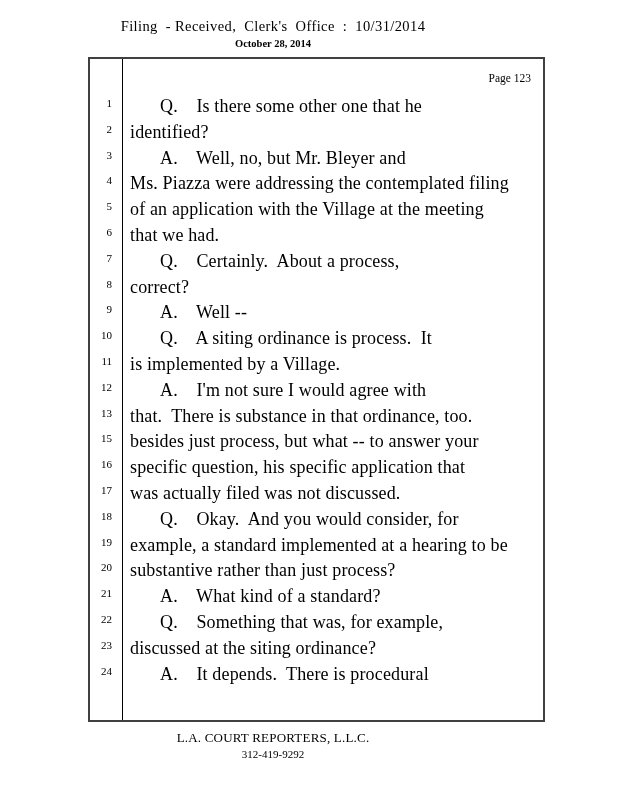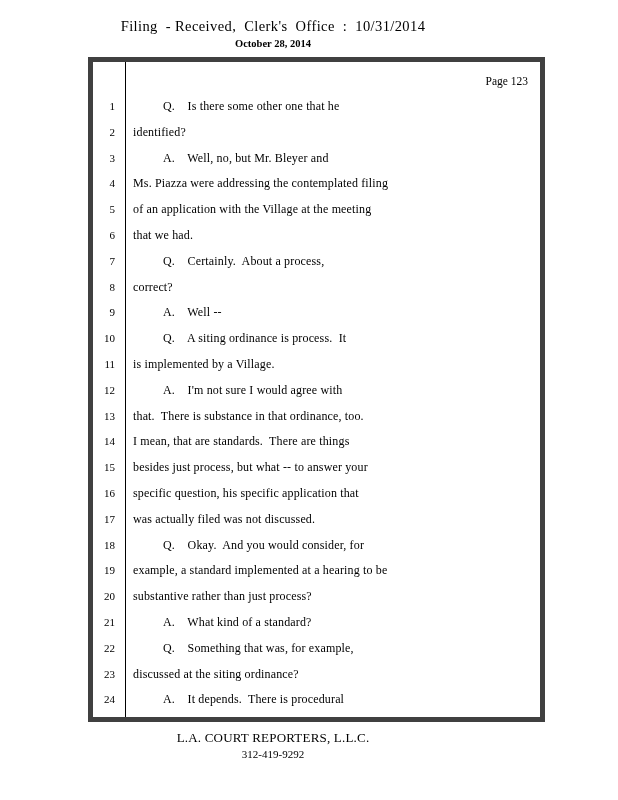--- a/index.html
+++ b/index.html
@@ -37,21 +37,21 @@
     margin-top: 3px;
     font-weight: bold;
   }
 
   .transcript-box {
     position: absolute;
     left: 88px;
     top: 57px;
     width: 457px;
     height: 665px;
-    border: 5px solid #404040;
+    border: 2px solid #404040;
     background: #ffffff;
     box-sizing: border-box;
   }
 
   .page-number {
     position: absolute;
     right: 12px;
     top: 13px;
     font-size: 11.5px;
   }
@@ -73,21 +73,21 @@
   .line-num {
     width: 22px;
     text-align: right;
     font-size: 11px;
     flex: 0 0 auto;
     padding-top: 2px;
     color: #000;
   }
 
   .line-text {
-    font-size: 12px;
+    font-size: 18px;
     padding-left: 18px;
     white-space: pre;
     padding-top: 1px;
     letter-spacing: 0.15px;
     text-align: right;
   }
 
   .line-text.indented {
     padding-left: 48px;
   }
@@ -177,24 +177,20 @@
         </div>
         <div class="line">
           <div class="line-num">12</div>
           <div class="line-text indented">A.    I'm not sure I would agree with</div>
         </div>
         <div class="line">
           <div class="line-num">13</div>
           <div class="line-text">that.  There is substance in that ordinance, too.</div>
         </div>
         <div class="line">
-          <div class="line-num">14</div>
-          <div class="line-text">I mean, that are standards.  There are things</div>
-        </div>
-        <div class="line">
           <div class="line-num">15</div>
           <div class="line-text">besides just process, but what -- to answer your</div>
         </div>
         <div class="line">
           <div class="line-num">16</div>
           <div class="line-text">specific question, his specific application that</div>
         </div>
         <div class="line">
           <div class="line-num">17</div>
           <div class="line-text">was actually filed was not discussed.</div>

